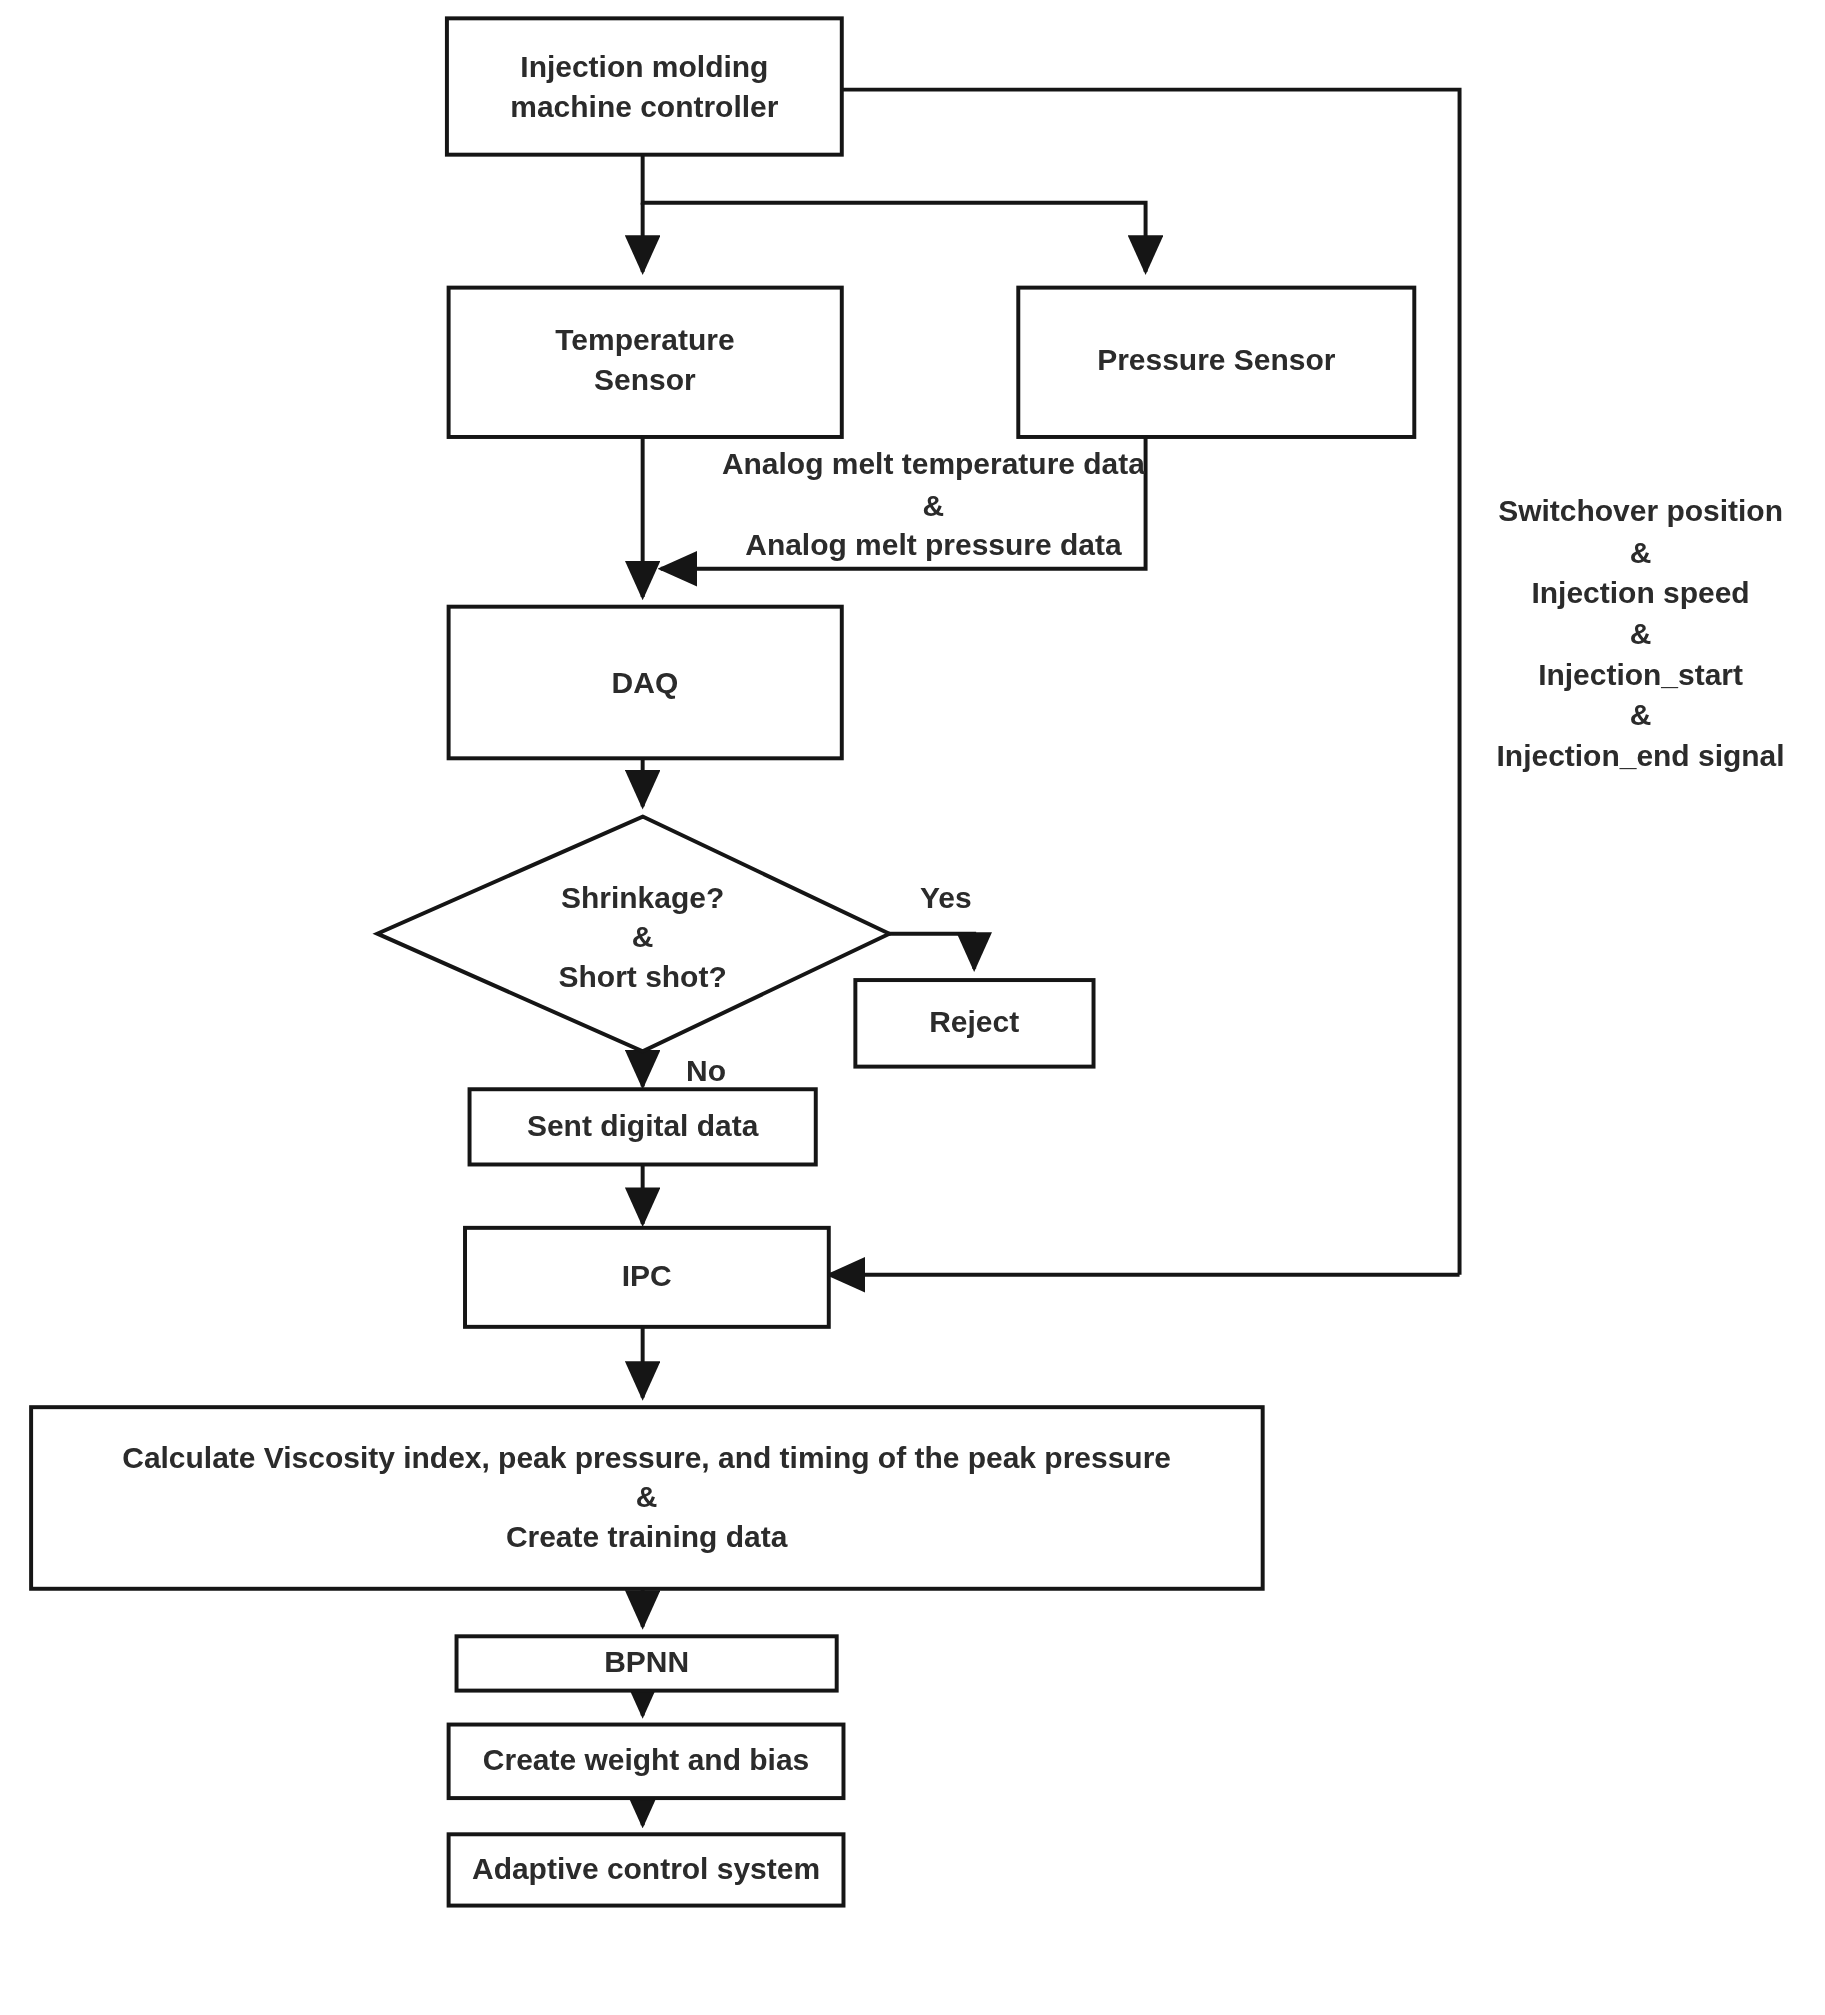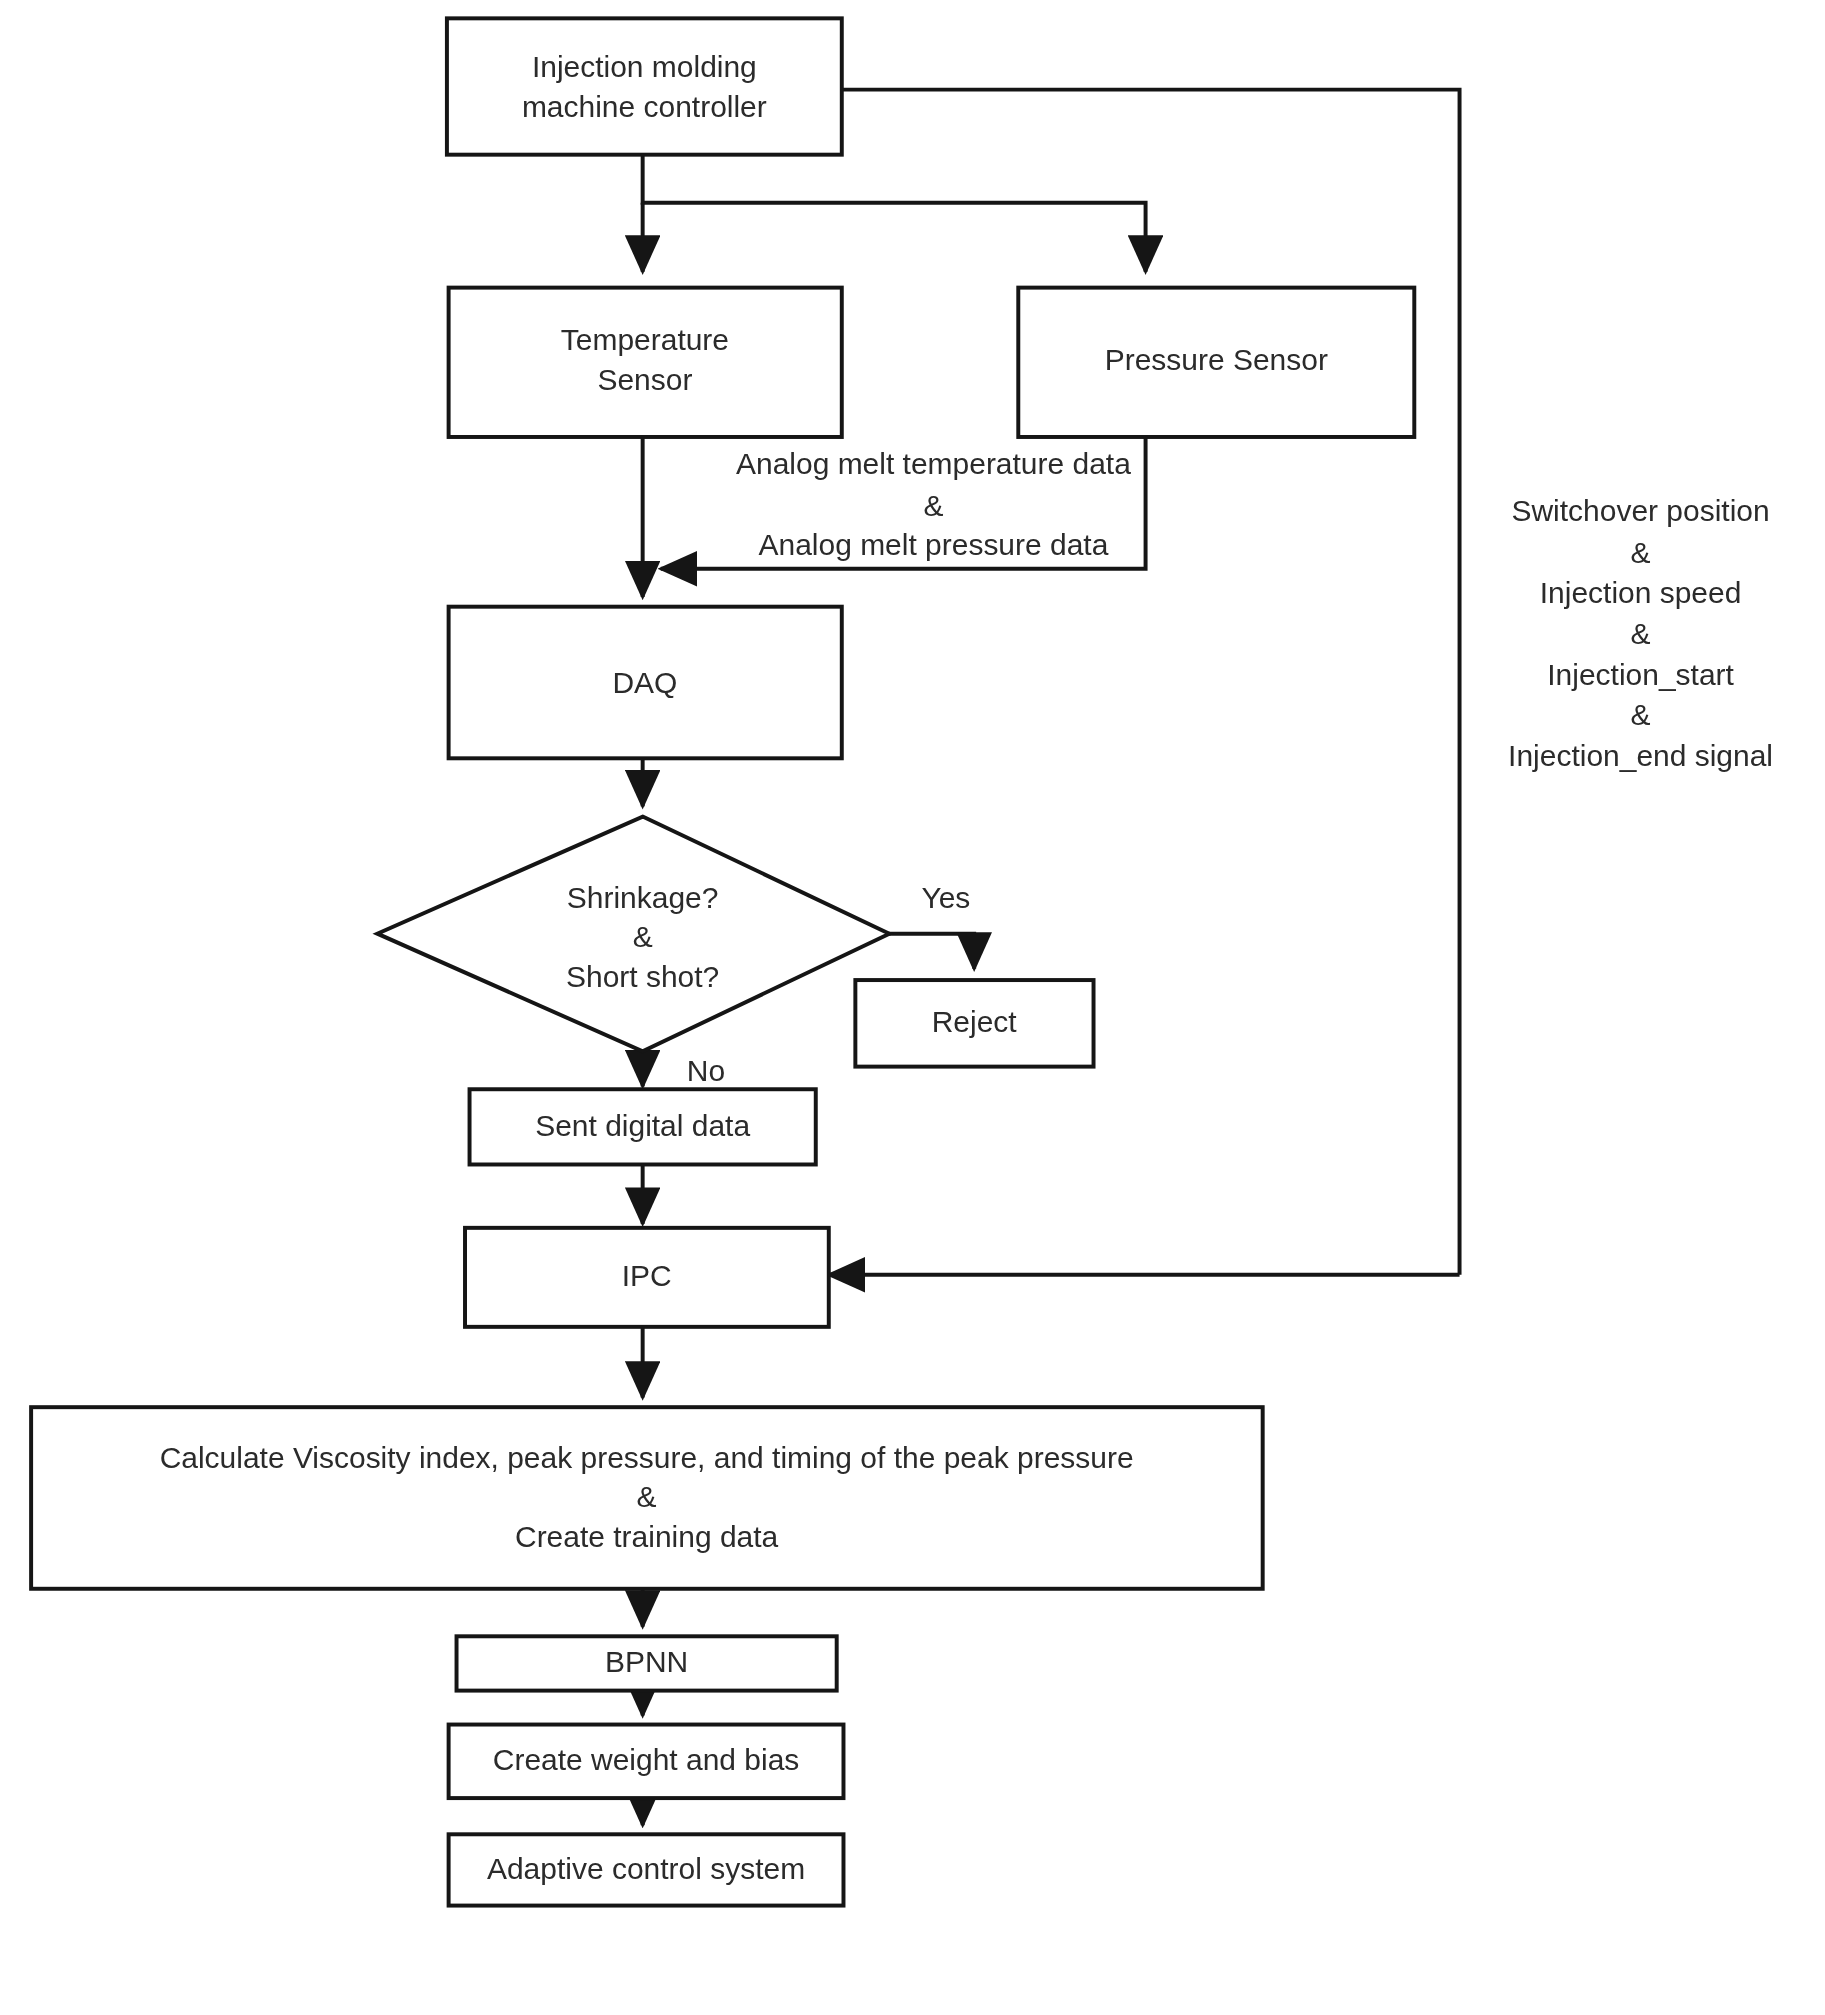--- a/index.html
+++ b/index.html
@@ -11,20 +11,21 @@
     width: 1825px;
     height: 2015px;
     font-family: "Liberation Sans", sans-serif;
     color: #1a1a1a;
     overflow: hidden;
   }
   #flowchart-root {
     position: relative;
     width: 1825px;
     height: 2015px;
+    font-weight: bold;
   }
   svg#flow {
     position: absolute;
     left: 0;
     top: 0;
     width: 1825px;
     height: 2015px;
   }
   .node-shape {
     fill: #ffffff;

